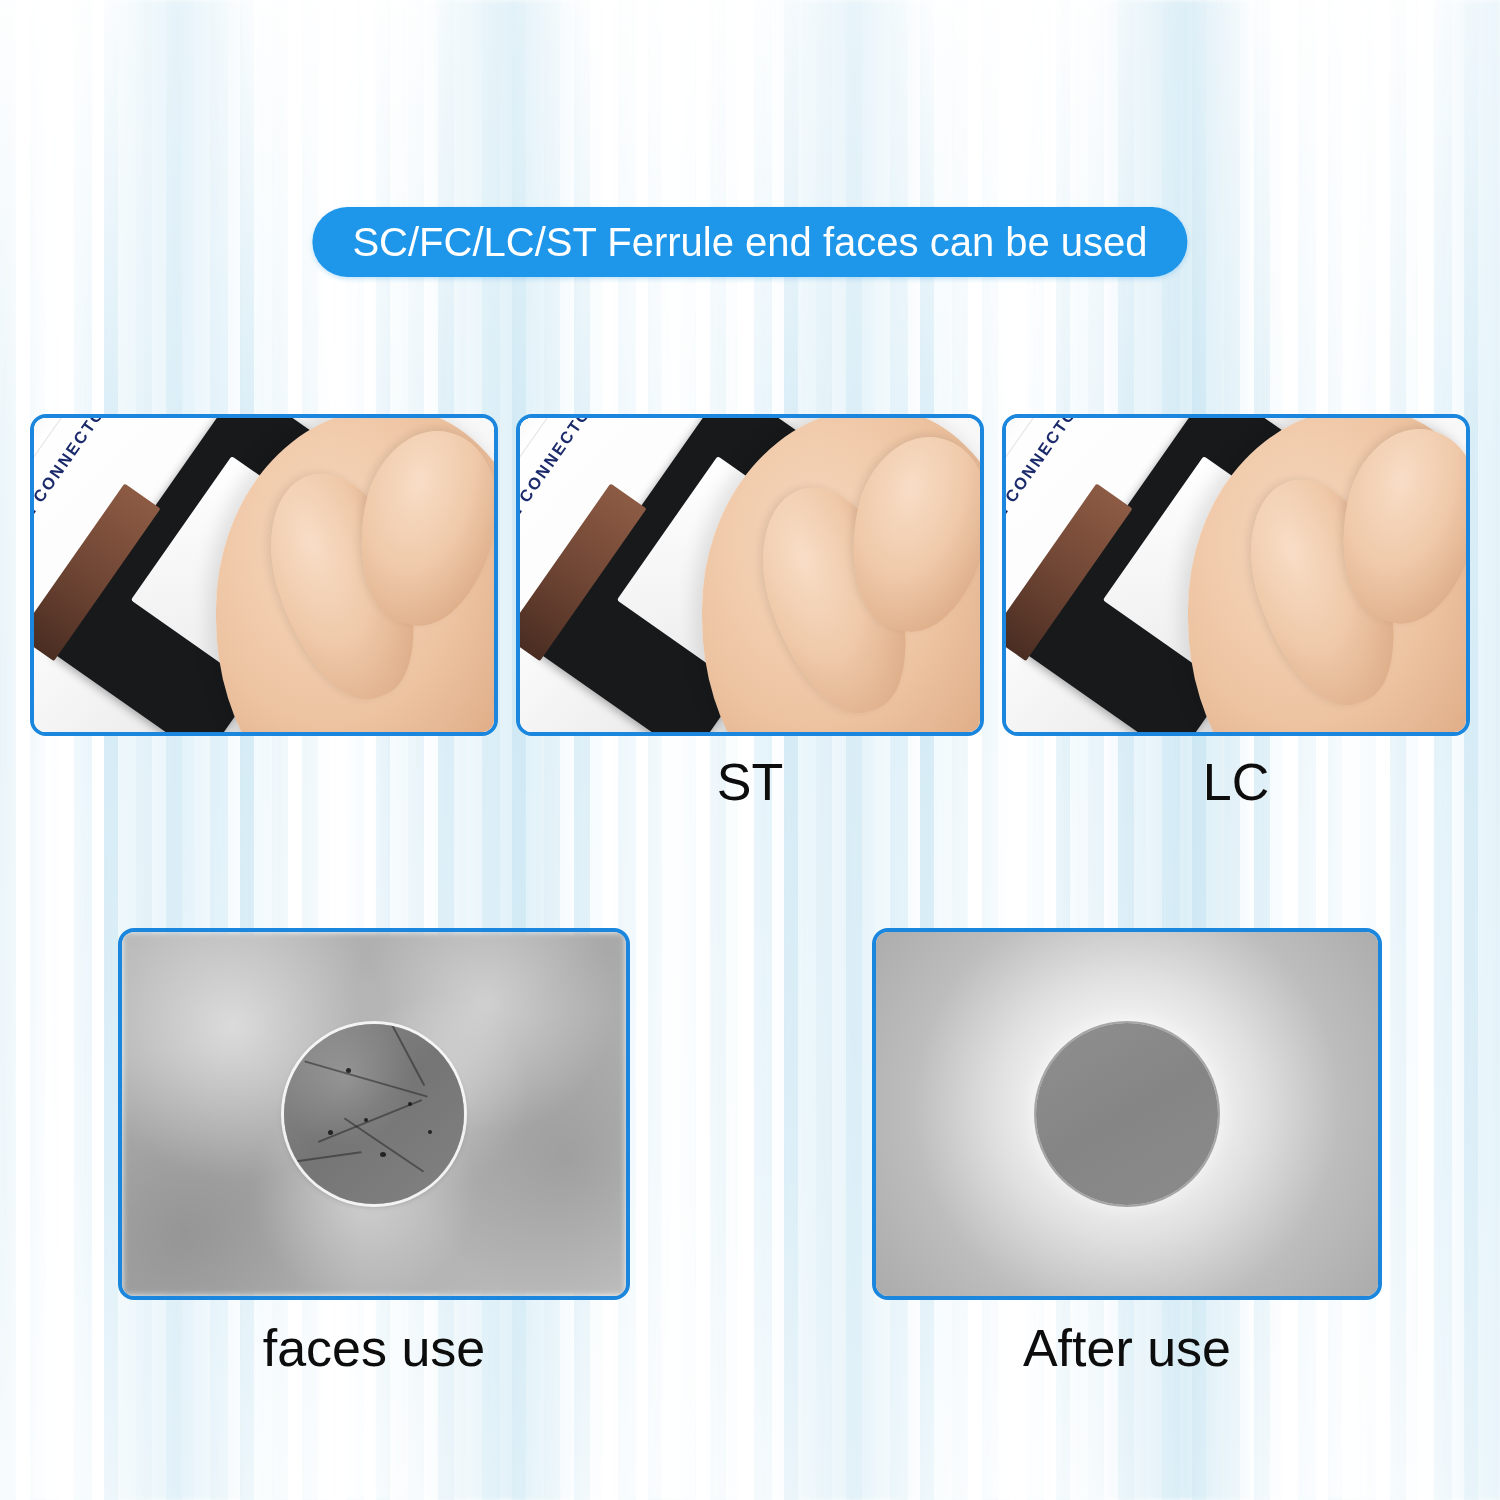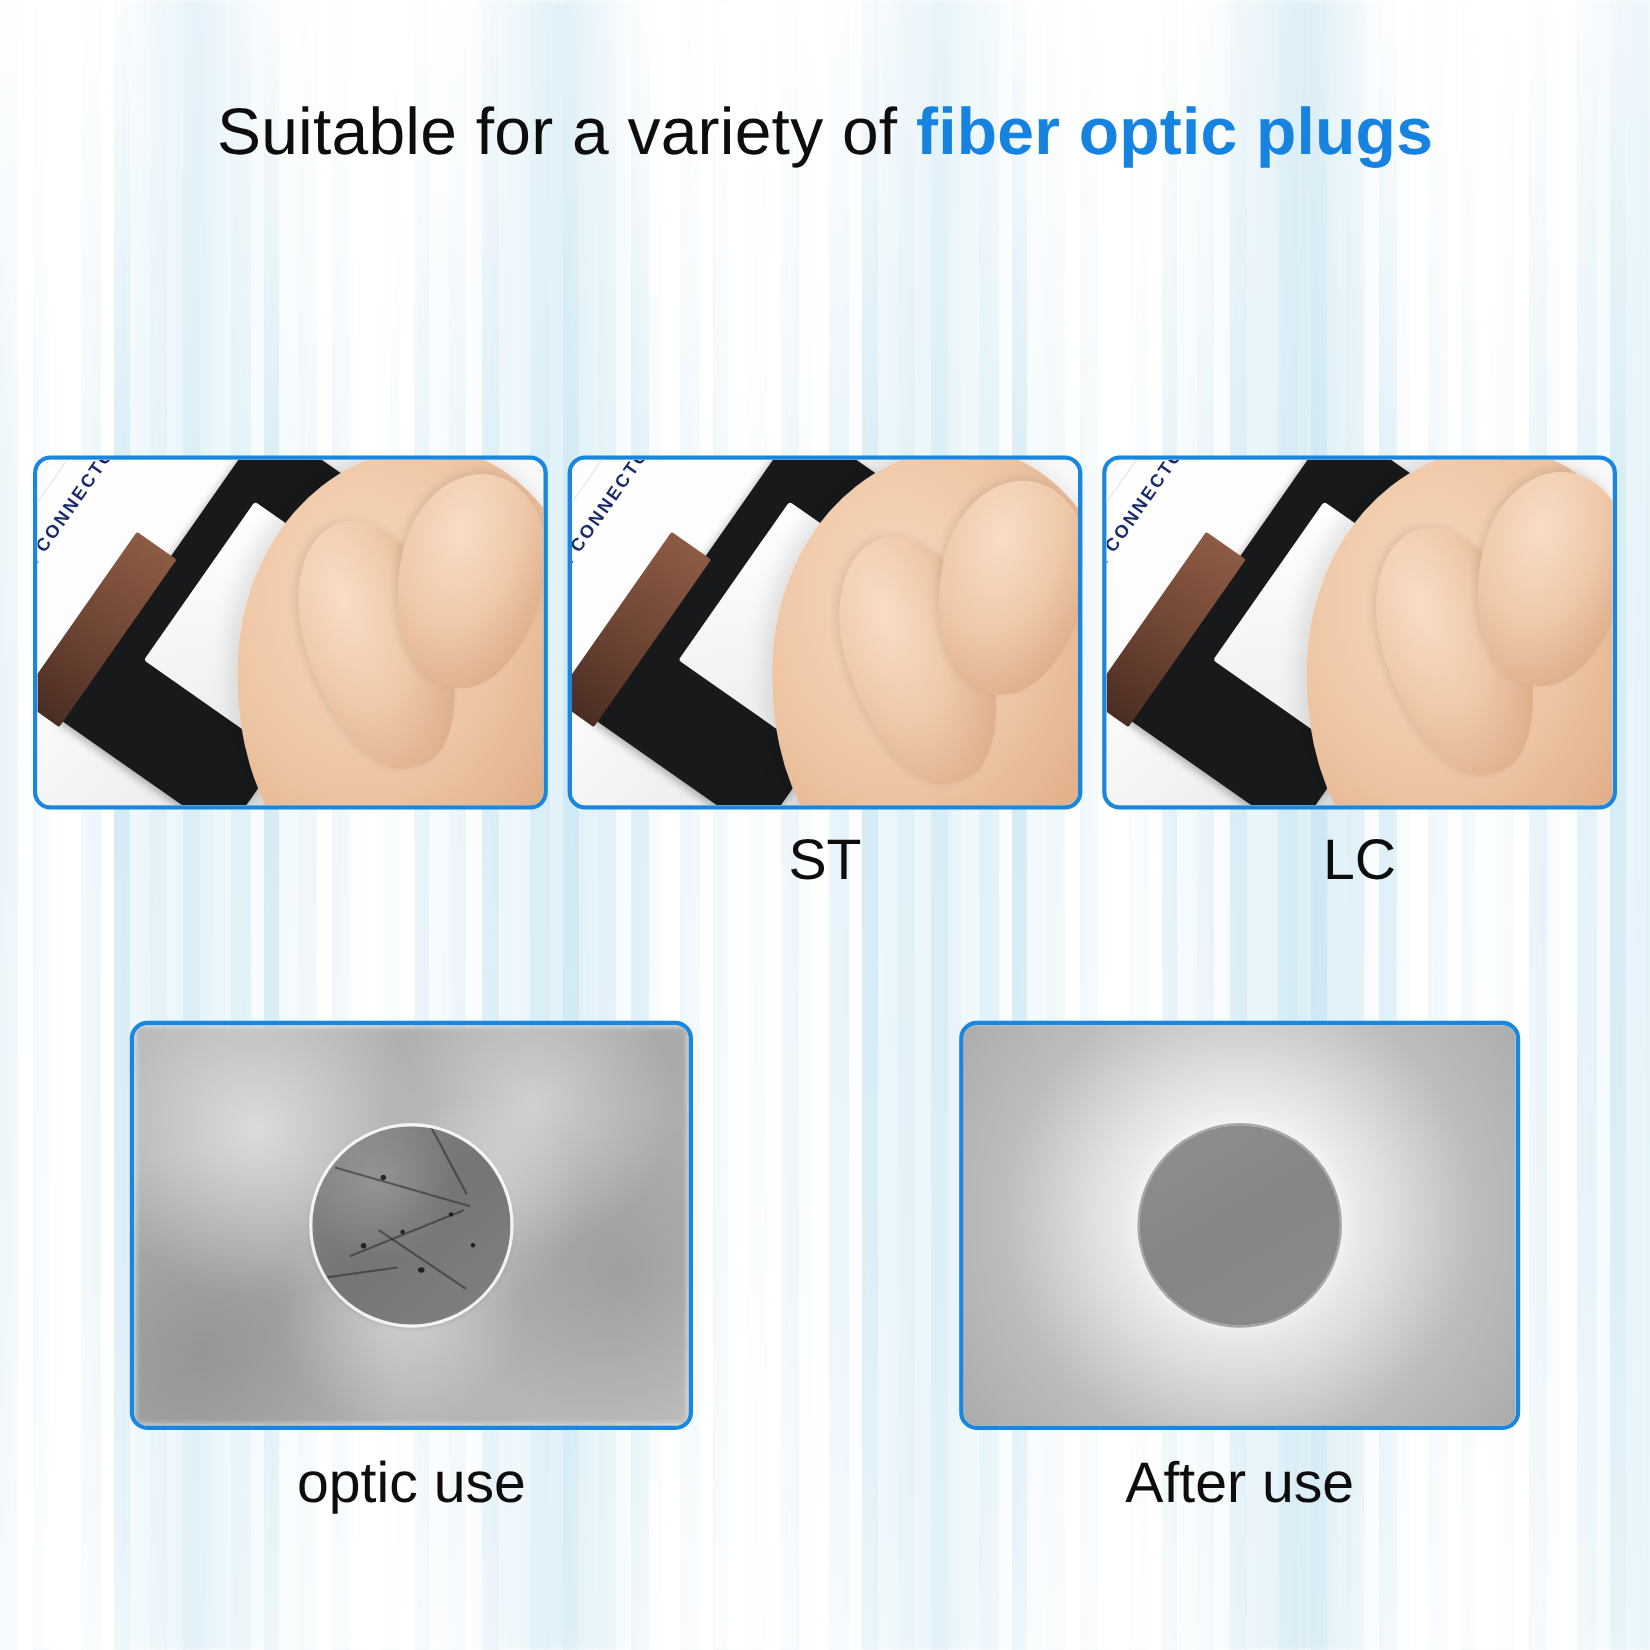--- a/index.html
+++ b/index.html
@@ -348,24 +348,24 @@
   #cap-after  { left: 872px; top: 1318px; width: 510px; text-align: center; }
   #cap-before, #cap-after { font-size: 52px; }
 </style>
 </head>
 <body>
 
 <div id="stage">
 
   <div id="streaks"></div>
 
-  <div id="headline">
-    <span>Suitable for a variety of </span><span class="hl-accent">fiber optic plugs</span>
-  </div>
-
+
+  <div id="pill">
+    <span>SC/FC/LC/ST Ferrule end faces can be used</span>
+  </div>
 
   <div class="photo-panel" id="panel-fc">
     <div class="photo-inner">
 
       <div class="device">
         <div class="device-edge"></div>
         <div class="device-brand">OPTICAL CONNECTOR CLEANER</div>
 
         <div class="device-yellow">
           <svg width="74" height="76" viewBox="0 0 74 76">
@@ -469,16 +469,16 @@
       <div class="speck" style="left:144px; top:106px; width:4px; height:4px;"></div>
       <div class="speck" style="left:80px;  top:94px;  width:4px; height:4px;"></div>
     </div>
   </div>
 
   <div class="micro-panel" id="panel-after">
     <div class="micro-after-bg"></div>
     <div class="ferrule-clean"></div>
   </div>
 
-  <div class="caption" id="cap-before">optic use</div>
+  <div class="caption" id="cap-before">faces use</div>
   <div class="caption" id="cap-after">After use</div>
 
 </div>
 
 </body></html>

